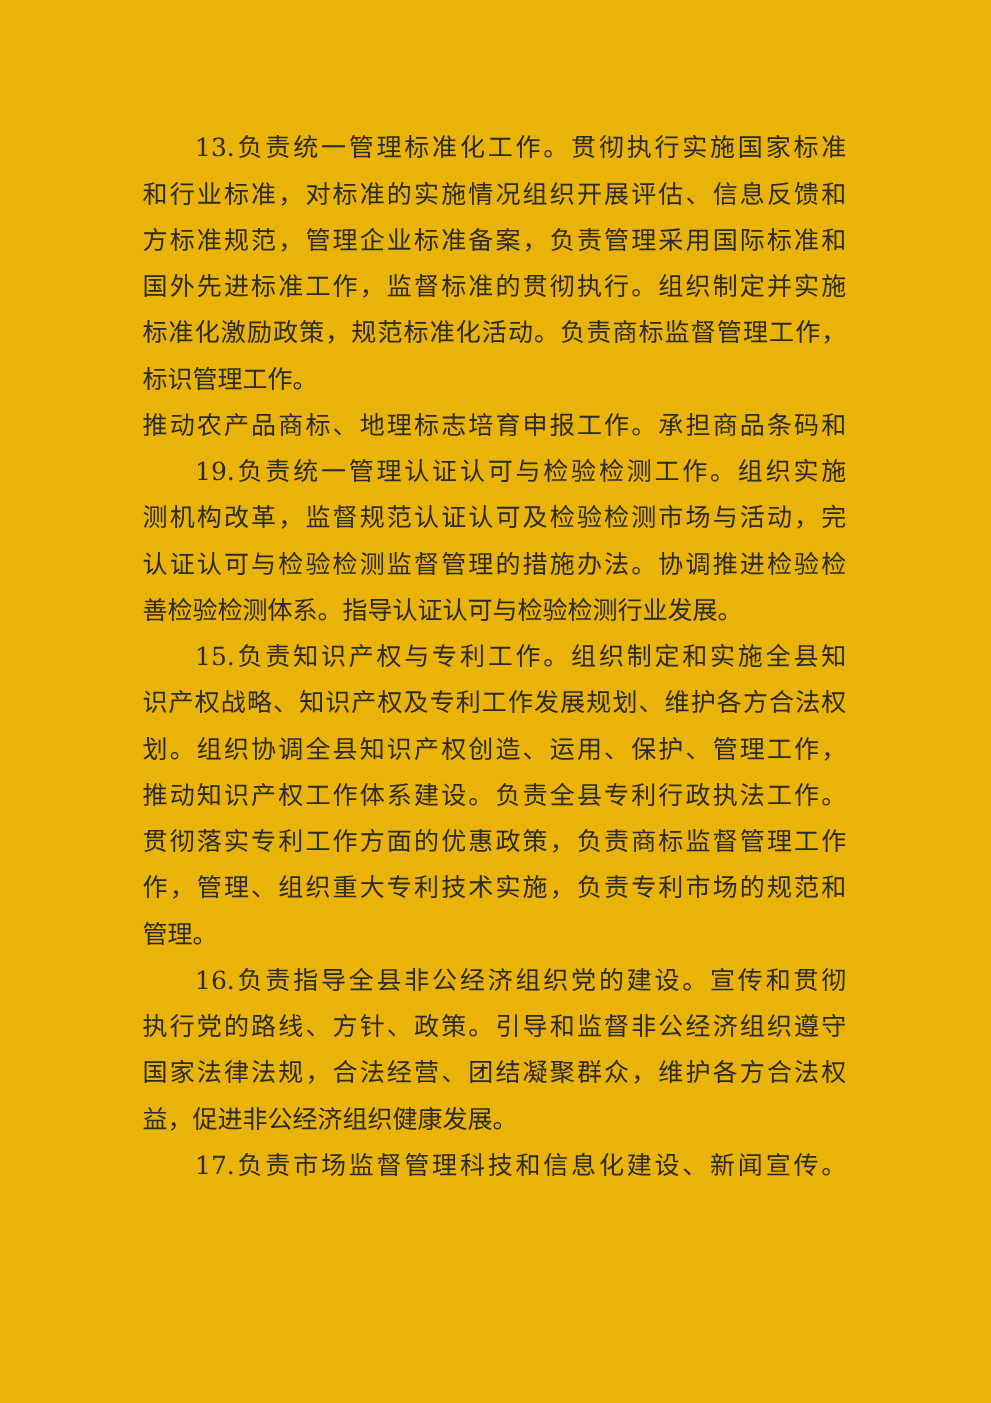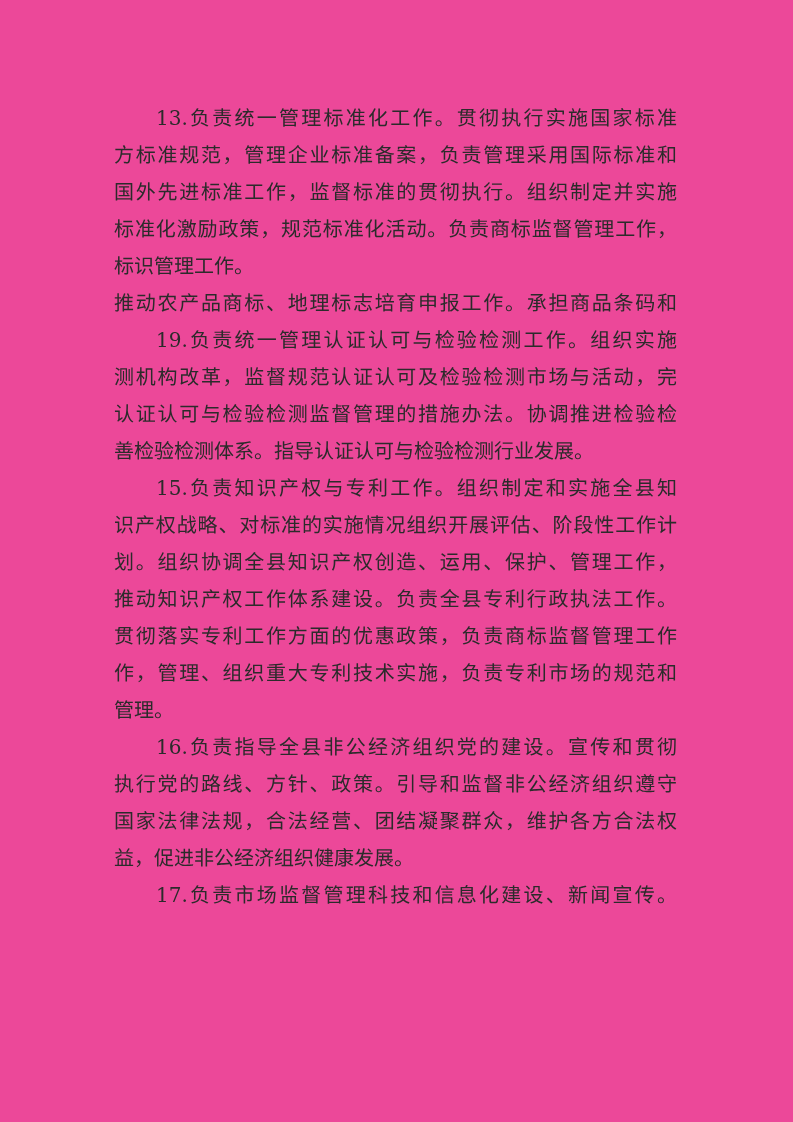--- a/index.html
+++ b/index.html
@@ -11,21 +11,21 @@
     width: 793px;
     height: 1122px;
     overflow: hidden;
     font-family: "DejaVu Serif", "Liberation Serif", serif;
   }
   .page {
     box-sizing: border-box;
     width: 793px;
     height: 1122px;
     padding: 100px 116px 0 114px;
-    background: #ec4899;
+    background: #eab308;
   }
   .text-block {
     width: 563px;
   }
   .line {
     font-size: 20px;
     line-height: 37px;
     height: 37px;
     color: #2b2b2b;
     text-align: justify;
@@ -40,31 +40,32 @@
   .line.para-last {
     text-align-last: left;
   }
 </style>
 </head>
 <body>
 
 <div class="page">
   <div class="text-block">
     <div class="line para-first">13.负责统一管理标准化工作。贯彻执行实施国家标准</div>
+    <div class="line">和行业标准，对标准的实施情况组织开展评估、信息反馈和</div>
     <div class="line">方标准规范，管理企业标准备案，负责管理采用国际标准和</div>
     <div class="line">国外先进标准工作，监督标准的贯彻执行。组织制定并实施</div>
     <div class="line">标准化激励政策，规范标准化活动。负责商标监督管理工作，</div>
     <div class="line para-last">标识管理工作。</div>
     <div class="line">推动农产品商标、地理标志培育申报工作。承担商品条码和</div>
     <div class="line para-first">19.负责统一管理认证认可与检验检测工作。组织实施</div>
     <div class="line">测机构改革，监督规范认证认可及检验检测市场与活动，完</div>
     <div class="line">认证认可与检验检测监督管理的措施办法。协调推进检验检</div>
     <div class="line para-last">善检验检测体系。指导认证认可与检验检测行业发展。</div>
     <div class="line para-first">15.负责知识产权与专利工作。组织制定和实施全县知</div>
-    <div class="line">识产权战略、对标准的实施情况组织开展评估、阶段性工作计</div>
+    <div class="line">识产权战略、知识产权及专利工作发展规划、维护各方合法权</div>
     <div class="line">划。组织协调全县知识产权创造、运用、保护、管理工作，</div>
     <div class="line">推动知识产权工作体系建设。负责全县专利行政执法工作。</div>
     <div class="line">贯彻落实专利工作方面的优惠政策，负责商标监督管理工作</div>
     <div class="line">作，管理、组织重大专利技术实施，负责专利市场的规范和</div>
     <div class="line para-last">管理。</div>
     <div class="line para-first">16.负责指导全县非公经济组织党的建设。宣传和贯彻</div>
     <div class="line">执行党的路线、方针、政策。引导和监督非公经济组织遵守</div>
     <div class="line">国家法律法规，合法经营、团结凝聚群众，维护各方合法权</div>
     <div class="line para-last">益，促进非公经济组织健康发展。</div>
     <div class="line para-first">17.负责市场监督管理科技和信息化建设、新闻宣传。</div>

